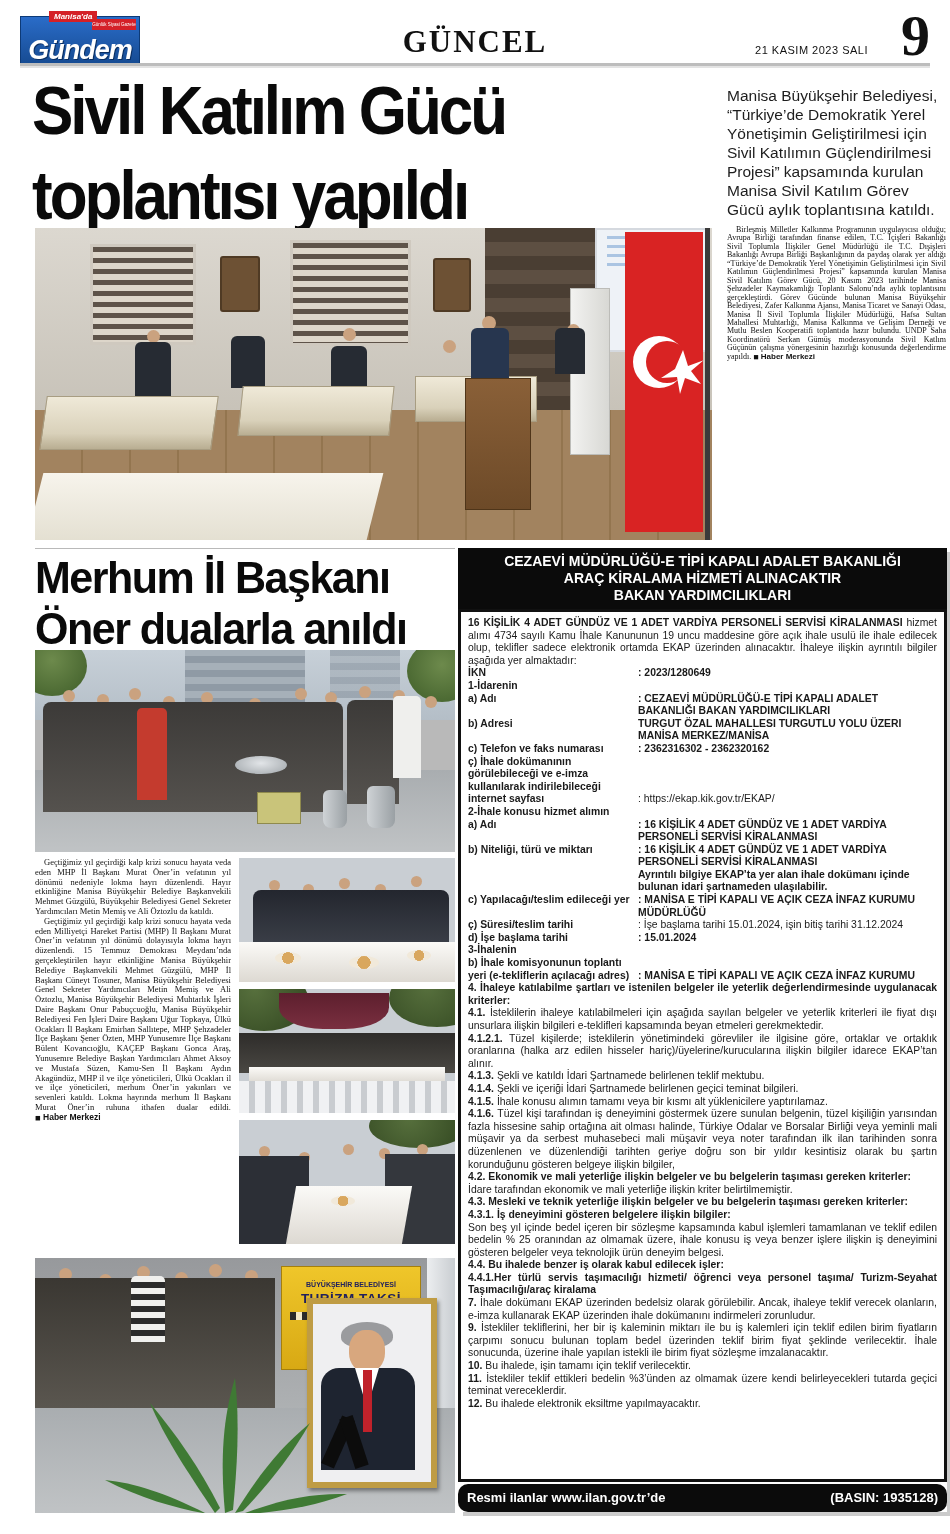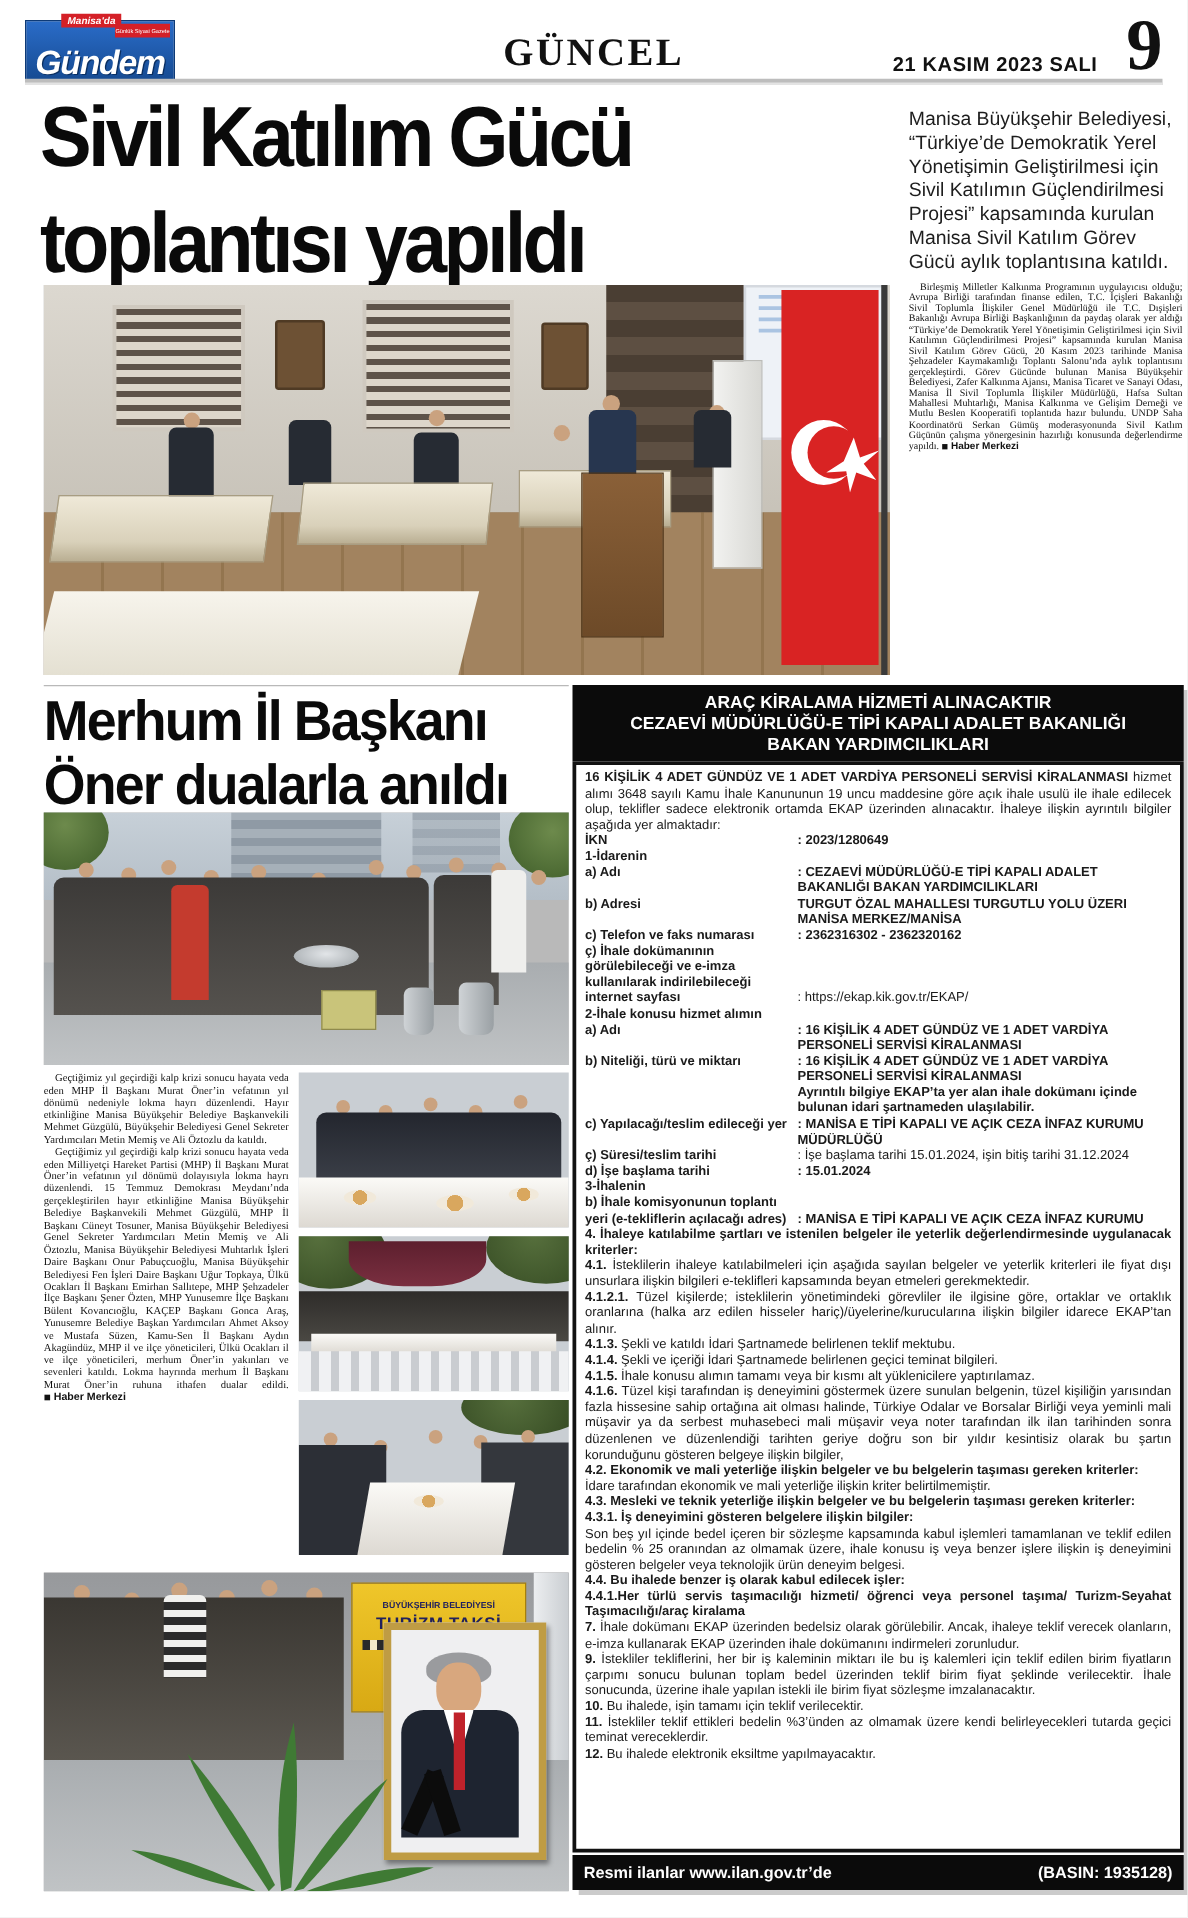--- a/index.html
+++ b/index.html
@@ -11,21 +11,21 @@
         background:linear-gradient(180deg,#2a6cc8,#15498f);border:1px solid #0d3a77;}
   .logo .tagline{position:absolute;left:4px;top:-6px;background:#d42027;color:#fff;
         font-style:italic;font-weight:bold;font-size:8px;padding:1px 5px;margin-left:24px;}
   .logo .redstrip{position:absolute;right:3px;top:2px;width:44px;height:11px;background:#d42027;
         color:#fff;font-size:4.5px;line-height:11px;text-align:center;overflow:hidden;}
   .logo .paper{position:absolute;left:0;right:0;bottom:1px;text-align:center;color:#fff;
         font-weight:bold;font-style:italic;font-size:27px;letter-spacing:-1px;
         text-shadow:1px 1px 0 #0b2f61;}
   .section-title{position:absolute;left:0;right:0;top:24px;text-align:center;
         font-family:"Liberation Serif",serif;font-weight:bold;font-size:31px;letter-spacing:2px;}
-  .date{position:absolute;right:72px;top:44px;font-size:16px;font-weight:bold;letter-spacing:.5px;}
+  .date{position:absolute;right:82px;top:44px;font-size:11px;font-weight:normal;letter-spacing:.5px;}
   .pageno{position:absolute;right:20px;top:2px;font-family:"Liberation Serif",serif;
         font-weight:bold;font-size:58px;}
   .header-rule{position:absolute;left:20px;right:20px;top:63px;height:3px;background:#bdbdbd;
         border-bottom:2px solid #e3e3e3;}
 
   
   .a1-headline{position:absolute;left:32px;top:68px;width:692px;margin:0;
         font-size:62px;line-height:77px;font-weight:900;letter-spacing:-3px;color:#0a0a0a;
         transform:scale(1,1.1);transform-origin:left top;}
   .a1-col{position:absolute;left:727px;top:86px;width:219px;}
@@ -109,21 +109,21 @@
         font-size:10.4px;line-height:12.6px;color:#1a1a1a;overflow:hidden;}
   .nline{margin:0;}
   .nline.para{display:block;text-align:justify;}
   .nline.kv{display:flex;align-items:flex-start;}
   .nline.kv.end{align-items:flex-end;}
   .nline .lbl{flex:none;width:170px;font-weight:bold;}
   .nline .val{flex:1;white-space:pre-line;}
   .nline .val.vb{font-weight:bold;}
   .nline .bld{font-weight:bold;}
   .notice-footer{margin-top:2px;background:#0b0b0b;color:#fff;font-weight:bold;font-size:13px;
-        height:28px;line-height:28px;display:flex;justify-content:space-between;padding:0 9px;}
+        height:28px;line-height:28px;display:flex;justify-content:space-between;padding:0 9px;border-radius:10px;}
 </style>
 </head>
 <body>
 
 <div class="page">
 
   <div class="logo">
     <span class="tagline">Manisa'da</span>
     <span class="redstrip">Günlük Siyasi Gazete</span>
     <span class="paper">Gündem</span>
@@ -272,31 +272,31 @@
           <path d="M140 155 C 165 115, 185 90, 215 65 C 195 100, 170 130, 148 153 Z"></path>
           <path d="M110 155 C 70 135, 40 125, 10 122 C 45 140, 80 150, 108 155 Z"></path>
           <path d="M150 155 C 190 140, 220 135, 252 136 C 220 148, 185 154, 152 156 Z"></path>
         </g>
       </svg>
     </div>
   </div>
 
   <div class="notice">
     <div class="notice-title">
+      <div>CEZAEVİ MÜDÜRLÜĞÜ-E TİPİ KAPALI ADALET BAKANLIĞI</div>
       <div>ARAÇ KİRALAMA HİZMETİ ALINACAKTIR</div>
-      <div>CEZAEVİ MÜDÜRLÜĞÜ-E TİPİ KAPALI ADALET BAKANLIĞI</div>
       <div>BAKAN YARDIMCILIKLARI</div>
     </div>
     <div class="notice-box">
       <div class="nline para">
           
           
           <span class="pre pseg"></span>
           <span class="bld pseg">16 KİŞİLİK 4 ADET GÜNDÜZ VE 1 ADET VARDİYA PERSONELİ SERVİSİ KİRALANMASI</span>
-          <span class="txt pseg"> hizmet alımı 3648 sayılı Kamu İhale Kanununun 19 uncu maddesine göre açık ihale usulü ile ihale edilecek olup, teklifler sadece elektronik ortamda EKAP üzerinden alınacaktır.  İhaleye ilişkin ayrıntılı bilgiler aşağıda yer almaktadır:</span>
+          <span class="txt pseg"> hizmet alımı 4734 sayılı Kamu İhale Kanununun 19 uncu maddesine göre açık ihale usulü ile ihale edilecek olup, teklifler sadece elektronik ortamda EKAP üzerinden alınacaktır.  İhaleye ilişkin ayrıntılı bilgiler aşağıda yer almaktadır:</span>
         </div>
         <div class="nline kv">
           <span class="lbl kvseg">İKN</span>
           <span class="val kvseg vb">: 2023/1280649</span>
 
         </div>
         <div class="nline para">
           
           
           <span class="pre pseg"></span>

